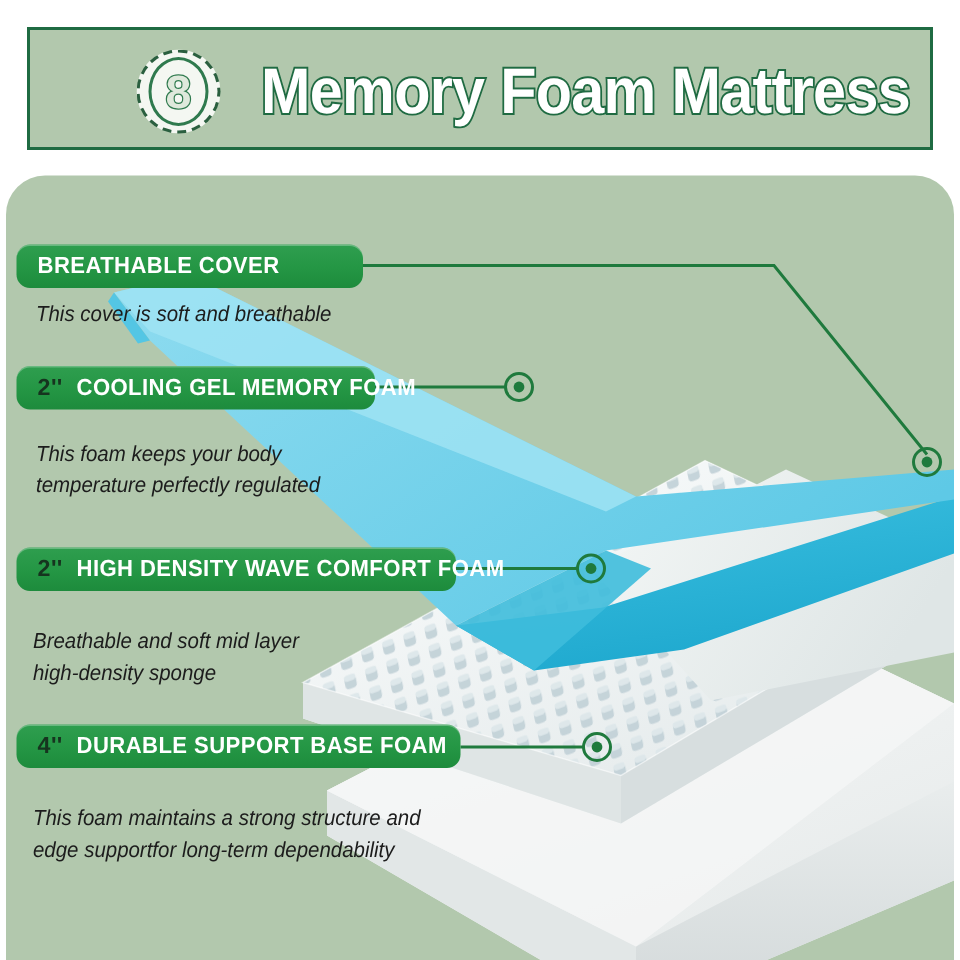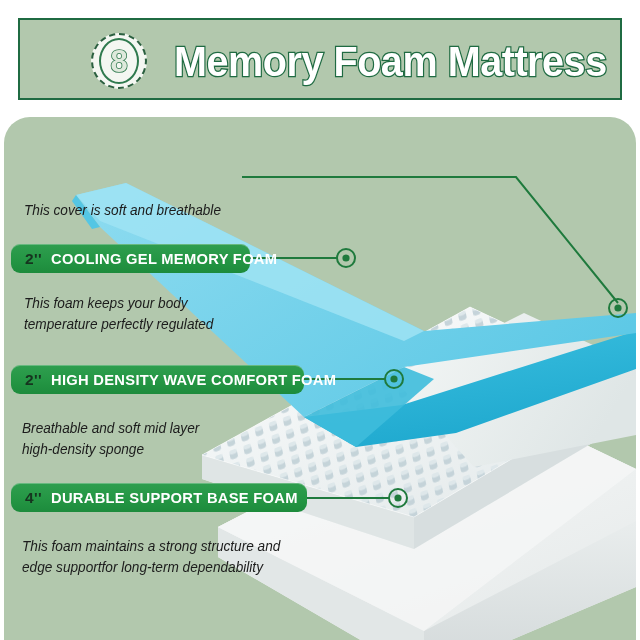--- a/index.html
+++ b/index.html
@@ -266,20 +266,23 @@
         <circle cx="390" cy="262" r="3.6" fill="#1f7a3d"></circle>
       </g>
 
       <g>
         <path d="M 303 381 L 385 381" fill="none" stroke="#1f7a3d" stroke-width="2"></path>
         <circle cx="394" cy="381" r="9" fill="none" stroke="#1f7a3d" stroke-width="2"></circle>
         <circle cx="394" cy="381" r="3.6" fill="#1f7a3d"></circle>
       </g>
     </svg>
 
+    <div class="pill" style="left:7px; top:46px; width:231px;">
+      <span class="pill-text">BREATHABLE COVER</span>
+    </div>
     <div class="desc" style="left:20px; top:83px;">This cover is soft and breathable</div>
 
     <div class="pill" style="left:7px; top:127px; width:239px;">
       <span class="pill-measure">2''</span>
       <span class="pill-text">COOLING GEL MEMORY FOAM</span>
     </div>
     <div class="desc" style="left:20px; top:176px;">This foam keeps your body
 temperature perfectly regulated</div>
 
     <div class="pill" style="left:7px; top:248px; width:293px;">

